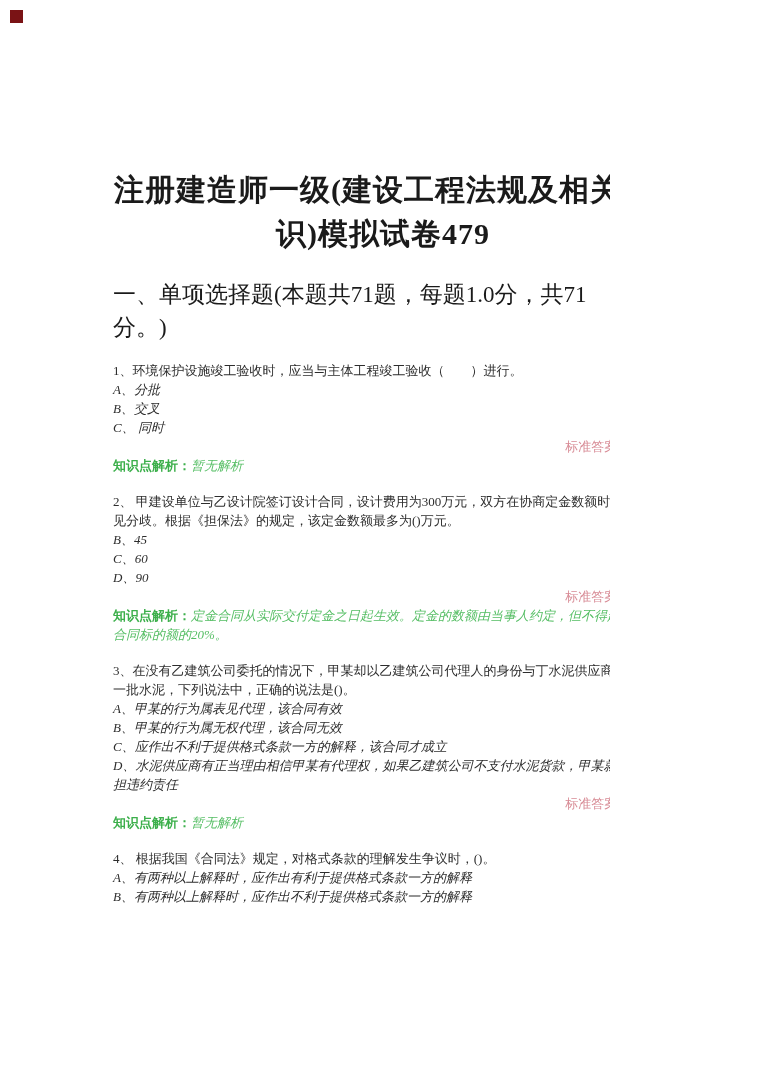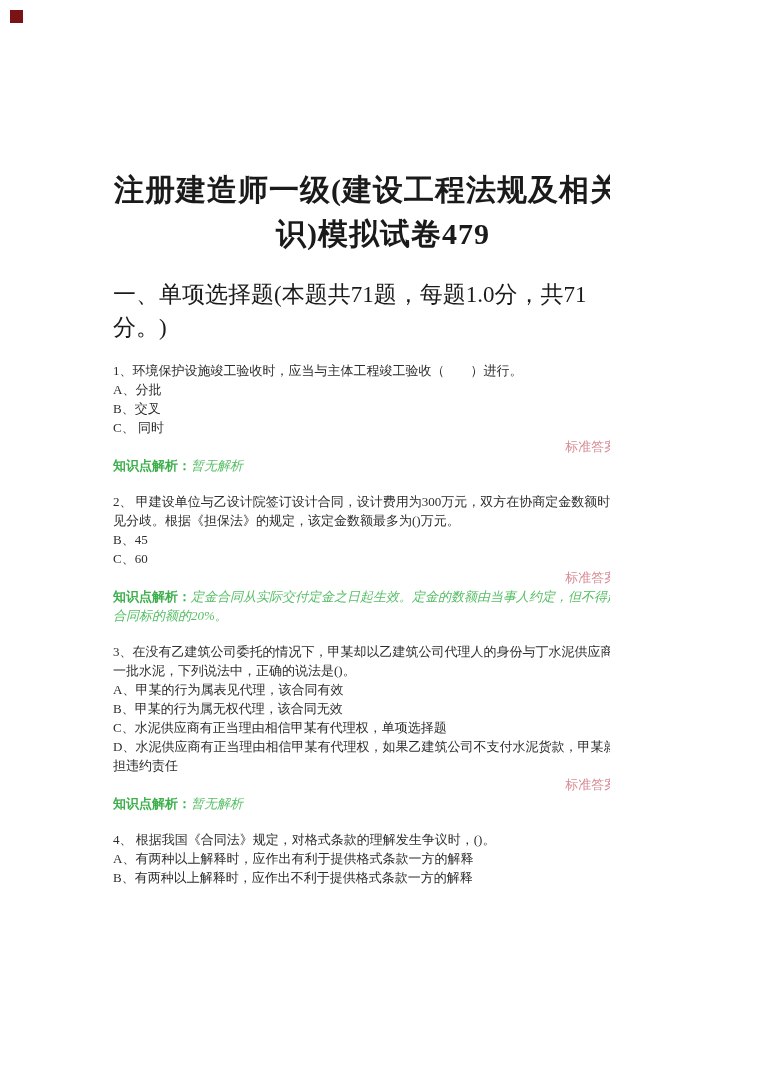--- a/index.html
+++ b/index.html
@@ -49,21 +49,21 @@
     font-weight: normal;
     line-height: 33px;
     color: var(--title);
   }
   .question {
     margin-top: 17px;
     font-size: 13px;
     line-height: 19px;
   }
   .stem { color: var(--text); }
-  .option { color: var(--text); }
+  .option { color: var(--text); font-style: italic; }
   .answer-line { color: var(--answer); text-align: right; }
   .answer-value { margin-left: 14px; }
   .analysis-line { color: var(--analysis_label); }
   .analysis-label { font-weight: bold; margin-top: 14px; }
   .analysis-text { color: var(--analysis_text); font-style: italic; }
 </style>
 </head>
 <body>
 
 <div class="page">
@@ -82,29 +82,30 @@
       <div class="option">B、交叉</div>
       <div class="option">C、 同时</div>
       <div class="answer-line"><span class="answer-label">标准答案：</span><span class="answer-value">C</span></div>
       <div class="analysis-line"><span class="analysis-label">知识点解析：</span><span class="analysis-text">暂无解析</span></div>
     </div>
 
     <div class="question">
       <div class="stem">2、 甲建设单位与乙设计院签订设计合同，设计费用为300万元，双方在协商定金数额时发生意见分歧。根据《担保法》的规定，该定金数额最多为()万元。</div>
       <div class="option">B、45</div>
       <div class="option">C、60</div>
+      <div class="option">D、90</div>
       <div class="answer-line"><span class="answer-label">标准答案：</span><span class="answer-value">C</span></div>
       <div class="analysis-line"><span class="analysis-label">知识点解析：</span><span class="analysis-text">定金合同从实际交付定金之日起生效。定金的数额由当事人约定，但不得超过主合同标的额的20%。</span></div>
     </div>
 
     <div class="question">
       <div class="stem">3、在没有乙建筑公司委托的情况下，甲某却以乙建筑公司代理人的身份与丁水泥供应商订购了一批水泥，下列说法中，正确的说法是()。</div>
       <div class="option">A、甲某的行为属表见代理，该合同有效</div>
       <div class="option">B、甲某的行为属无权代理，该合同无效</div>
-      <div class="option">C、水泥供应商有正当理由相信甲某有代理权，单项选择题</div>
+      <div class="option">C、应作出不利于提供格式条款一方的解释，该合同才成立</div>
       <div class="option">D、水泥供应商有正当理由相信甲某有代理权，如果乙建筑公司不支付水泥货款，甲某就要承担违约责任</div>
       <div class="answer-line"><span class="answer-label">标准答案：</span><span class="answer-value">C</span></div>
       <div class="analysis-line"><span class="analysis-label">知识点解析：</span><span class="analysis-text">暂无解析</span></div>
     </div>
 
     <div class="question">
       <div class="stem">4、 根据我国《合同法》规定，对格式条款的理解发生争议时，()。</div>
       <div class="option">A、有两种以上解释时，应作出有利于提供格式条款一方的解释</div>
       <div class="option">B、有两种以上解释时，应作出不利于提供格式条款一方的解释</div>
     </div>

